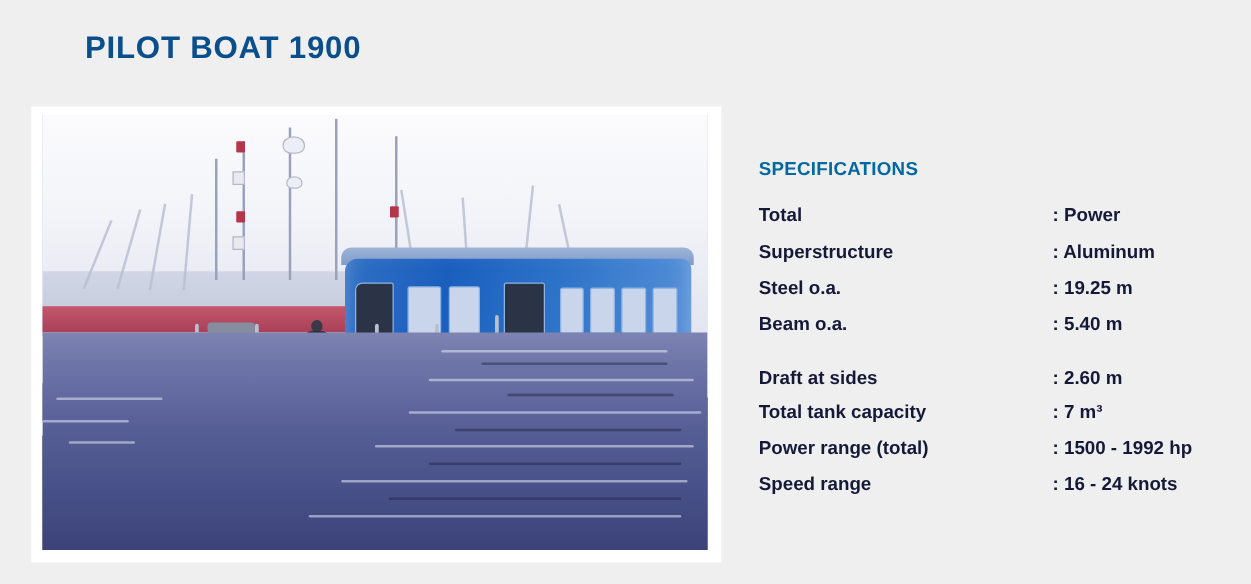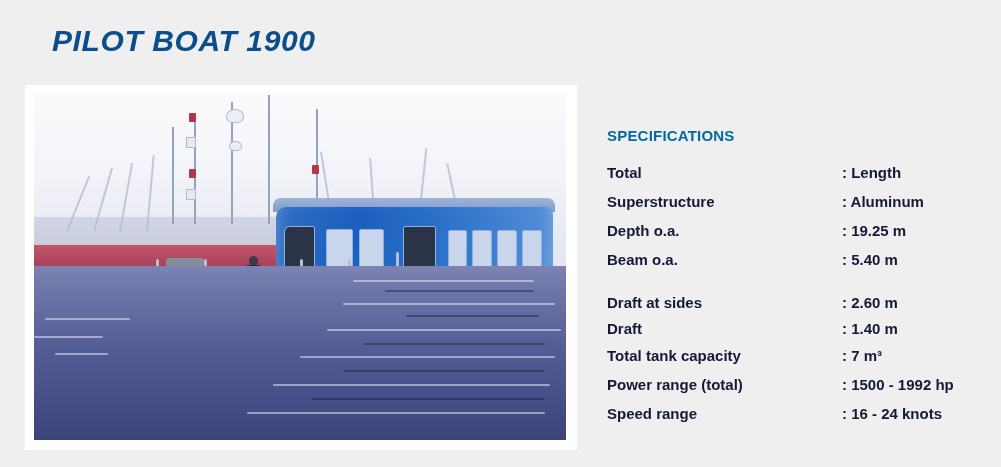--- a/index.html
+++ b/index.html
@@ -17,28 +17,27 @@
   }
   #page {
     position: absolute;
     inset: 0;
     background: #efefef;
   }
 
   
   .page-title {
     position: absolute;
-    left: 52px;
+    left: 68px;
     top: 24px;
-    font-size: 30px;
+    font-size: 25px;
     font-weight: bold;
     letter-spacing: 0.6px;
     color: #0a4e8c;
     white-space: nowrap;
-    font-style: italic;
   }
 
   
   .photo-frame {
     position: absolute;
     left: 25px;
     top: 85px;
     width: 552px;
     height: 365px;
     background: #ffffff;
@@ -418,42 +417,38 @@
     </div>
   </div>
 
   <div class="spec-panel">
     <div class="spec-heading">SPECIFICATIONS</div>
 
     <table class="spec-table">
       <tbody>
         <tr>
           <td class="label">Total</td>
-          <td class="value">: Length</td>
+          <td class="value">: Power</td>
         </tr>
         <tr>
           <td class="label">Superstructure</td>
           <td class="value">: Aluminum</td>
         </tr>
         <tr>
-          <td class="label">Depth o.a.</td>
+          <td class="label">Steel o.a.</td>
           <td class="value">: 19.25 m</td>
         </tr>
         <tr>
           <td class="label">Beam o.a.</td>
           <td class="value">: 5.40 m</td>
         </tr>
         <tr class="gap-before tight">
           <td class="label">Draft at sides</td>
           <td class="value">: 2.60 m</td>
         </tr>
-        <tr class="tight">
-          <td class="label">Draft</td>
-          <td class="value">: 1.40 m</td>
-        </tr>
         <tr>
           <td class="label">Total tank capacity</td>
           <td class="value">: 7 m³</td>
         </tr>
         <tr>
           <td class="label">Power range (total)</td>
           <td class="value">: 1500 - 1992 hp</td>
         </tr>
         <tr>
           <td class="label">Speed range</td>

